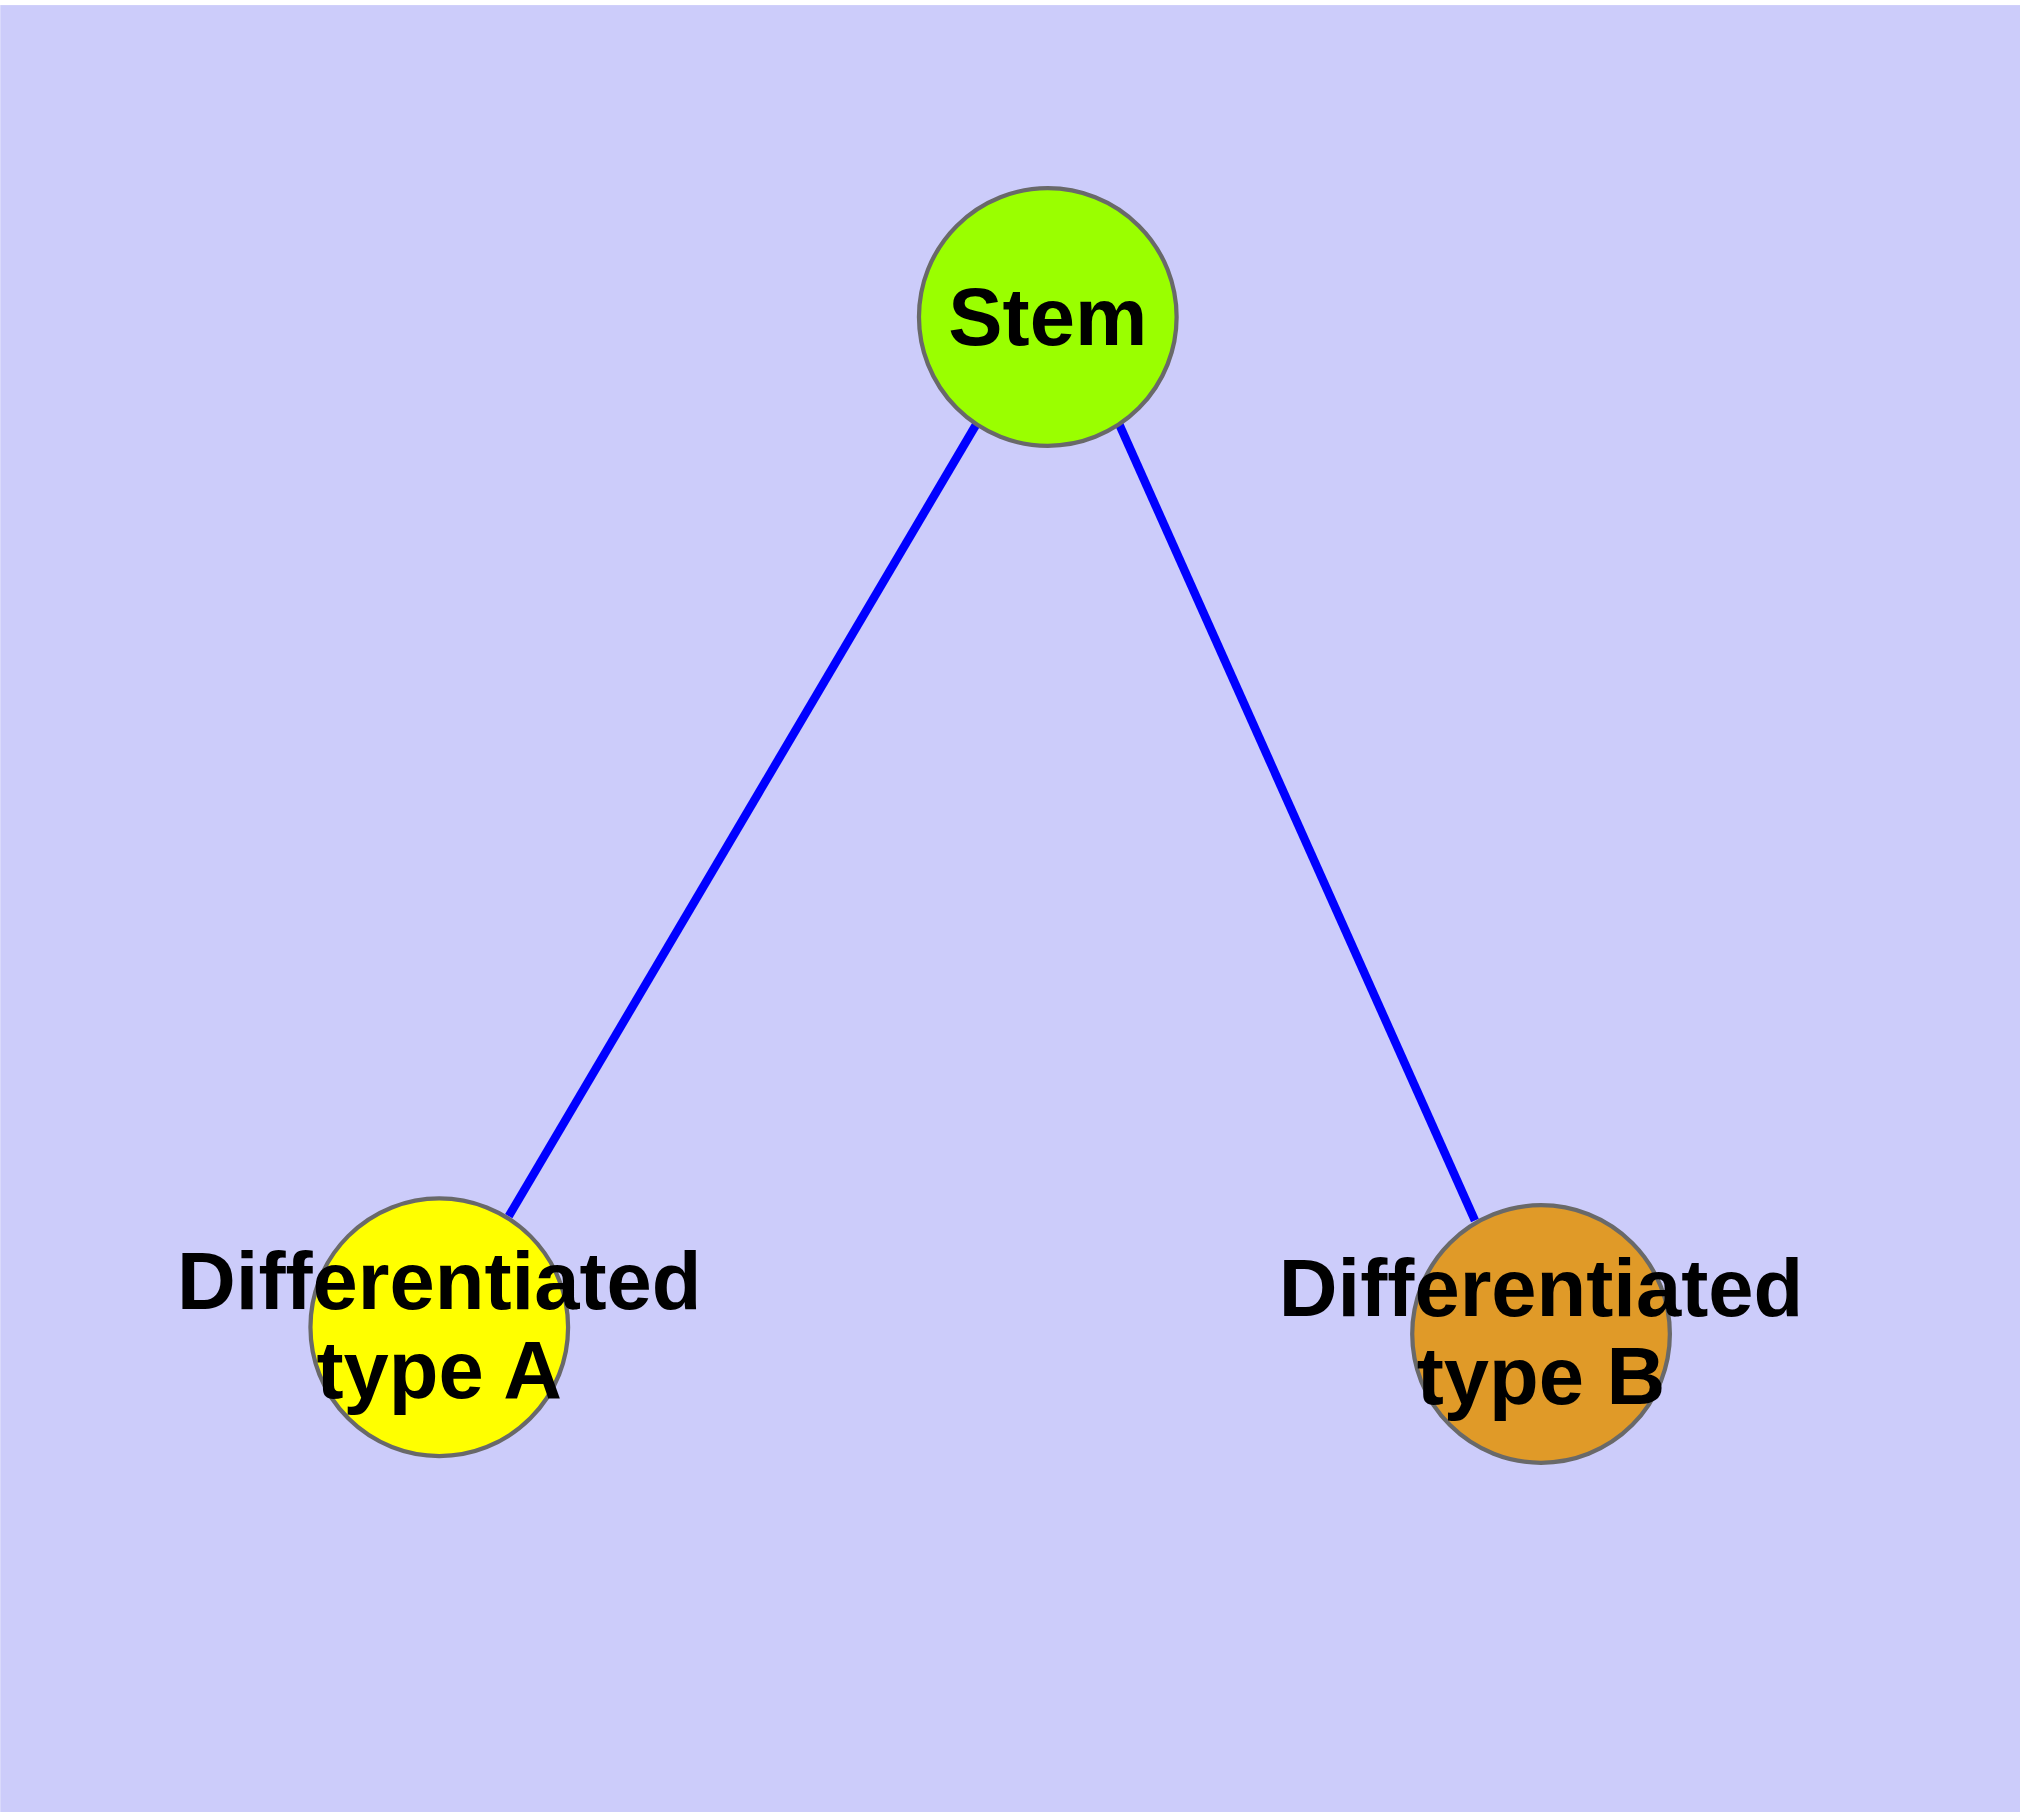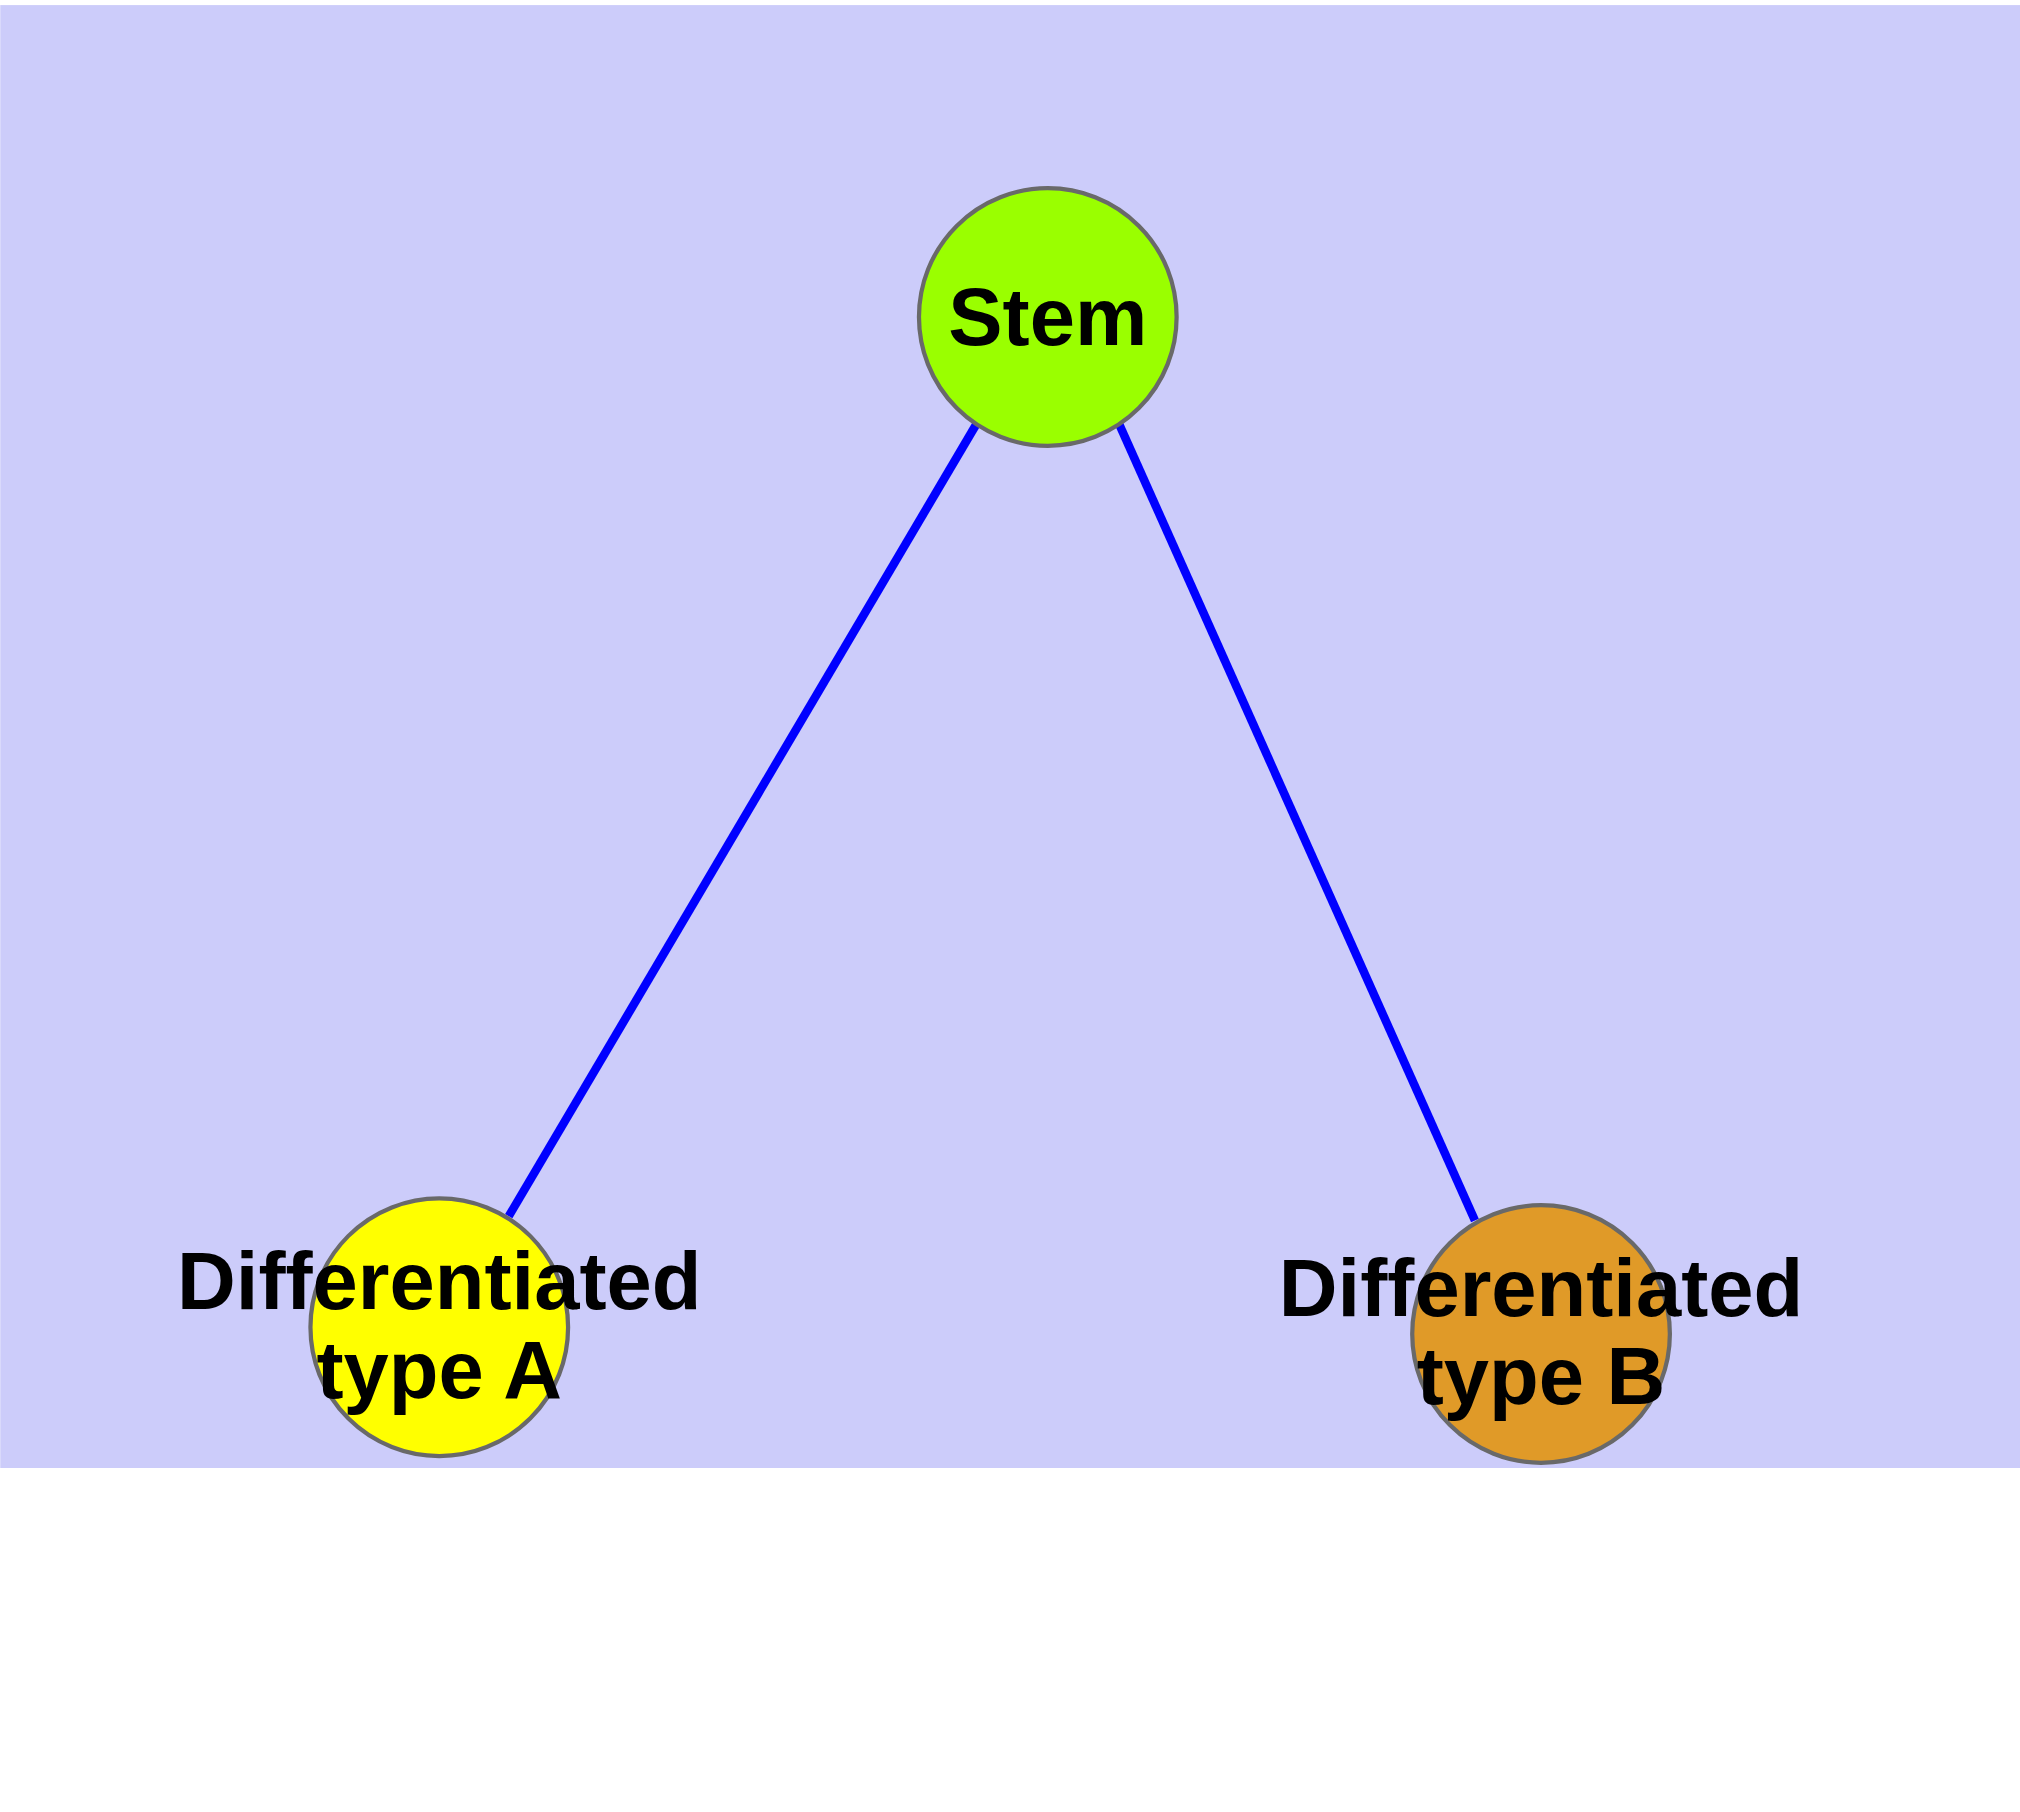--- a/index.html
+++ b/index.html
@@ -34,21 +34,21 @@
   .edge-line {
     stroke-linecap: butt;
   }
   .node-circle {
     stroke-width: 5;
   }
 </style>
 </head>
 <body>
 
-<div id="canvas" style="width: 2021px; height: 1468px;">
+<div id="canvas" style="width: 2021px; height: 1812px;">
   <svg id="graph-svg" viewBox="0 0 2384 2138" xmlns="http://www.w3.org/2000/svg">
 
     <rect id="bg-rect" x="0" y="6" width="2384" height="2132" fill="#ccccfa"></rect>
 
     <g>
       <line class="edge-line" id="edge-0" x1="1152" y1="500" x2="600" y2="1435" stroke="#0000ff" stroke-width="10"></line>
       <line class="edge-line" id="edge-1" x1="1320" y1="500" x2="1740" y2="1440" stroke="#0000ff" stroke-width="10"></line>
     </g>
 
     <g>

